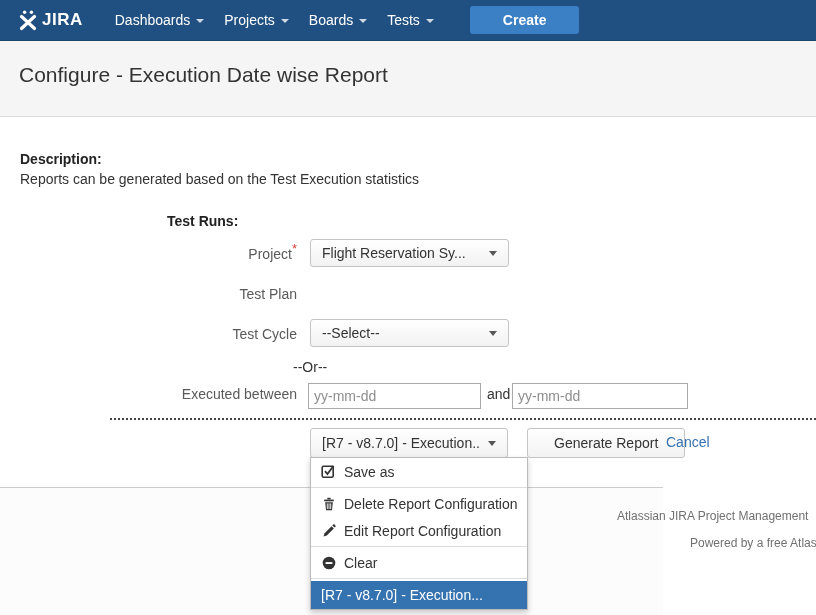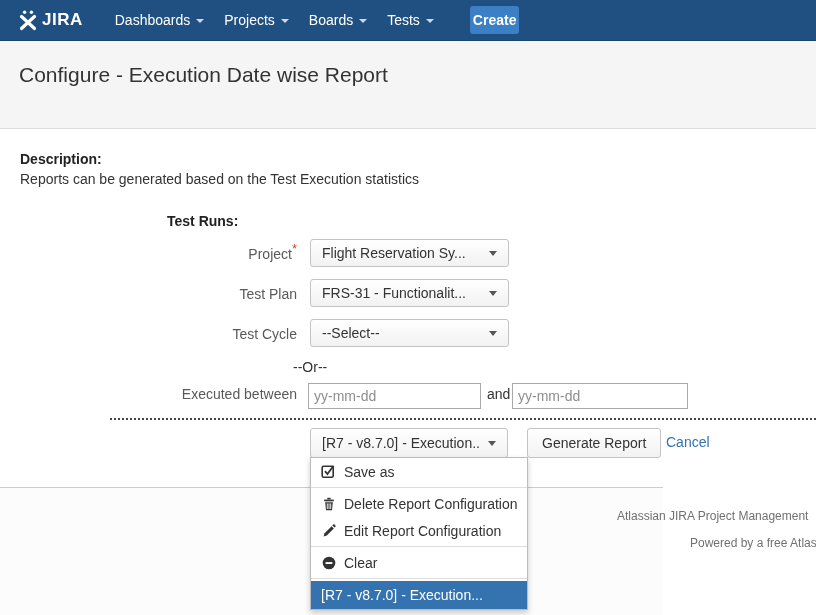--- a/index.html
+++ b/index.html
@@ -56,30 +56,30 @@
     margin-top: 2px;
   }
   .create-btn {
     margin-left: 26px;
     background: #3b7fc4;
     color: #fff;
     font-size: 14px;
     font-weight: bold;
     border: none;
     border-radius: 3px;
-    padding: 6px 3px;
+    padding: 6px 33px;
     height: 28px;
     cursor: pointer;
   }
 
   
   .title-band {
     position: absolute;
     top: 41px; left: 0;
-    width: 816px; height: 88px;
+    width: 816px; height: 76px;
     background: #f5f5f5;
     border-bottom: 1px solid #ddd;
   }
   .page-title {
     position: absolute;
     left: 19px; top: 22px;
     font-size: 21px;
     font-weight: normal;
     color: #333;
   }
@@ -181,21 +181,21 @@
     width: 706px; height: 0;
     border-top: 2px dotted #444;
   }
 
   
   .report-dropdown-btn { top: 428px; width: 198px; height: 30px; }
   .generate-btn {
     position: absolute;
     left: 527px; top: 428px;
     height: 30px;
-    padding: 0 14px;
+    padding: 0 26px;
     background: linear-gradient(#ffffff, #f2f2f2);
     border: 1px solid #c4c4c4;
     border-radius: 3px;
     font-family: "Liberation Sans", sans-serif;
     font-size: 14px;
     color: #333;
     cursor: pointer;
   }
   .cancel-link {
     position: absolute;
@@ -314,24 +314,20 @@
 
   <div class="section-label">Test Runs:</div>
 
   <div class="field-label" style="top:240px;"><span>Project</span><span class="req-star">*</span></div>
   <button class="aui-btn" style="top:239px;">
     <span class="btn-value">Flight Reservation Sy...</span>
     <span class="btn-caret"></span>
   </button>
 
   <div class="field-label" style="top:280px;"><span>Test Plan</span></div>
-  <button class="aui-btn" style="top:279px;">
-    <span class="btn-value">FRS-31 - Functionalit...</span>
-    <span class="btn-caret"></span>
-  </button>
 
   <div class="field-label" style="top:320px;"><span>Test Cycle</span></div>
   <button class="aui-btn" style="top:319px;">
     <span class="btn-value">--Select--</span>
     <span class="btn-caret"></span>
   </button>
 
   <div class="or-text">--Or--</div>
 
   <div class="field-label" style="top:380px;line-height:28px;"><span>Executed between</span></div>

